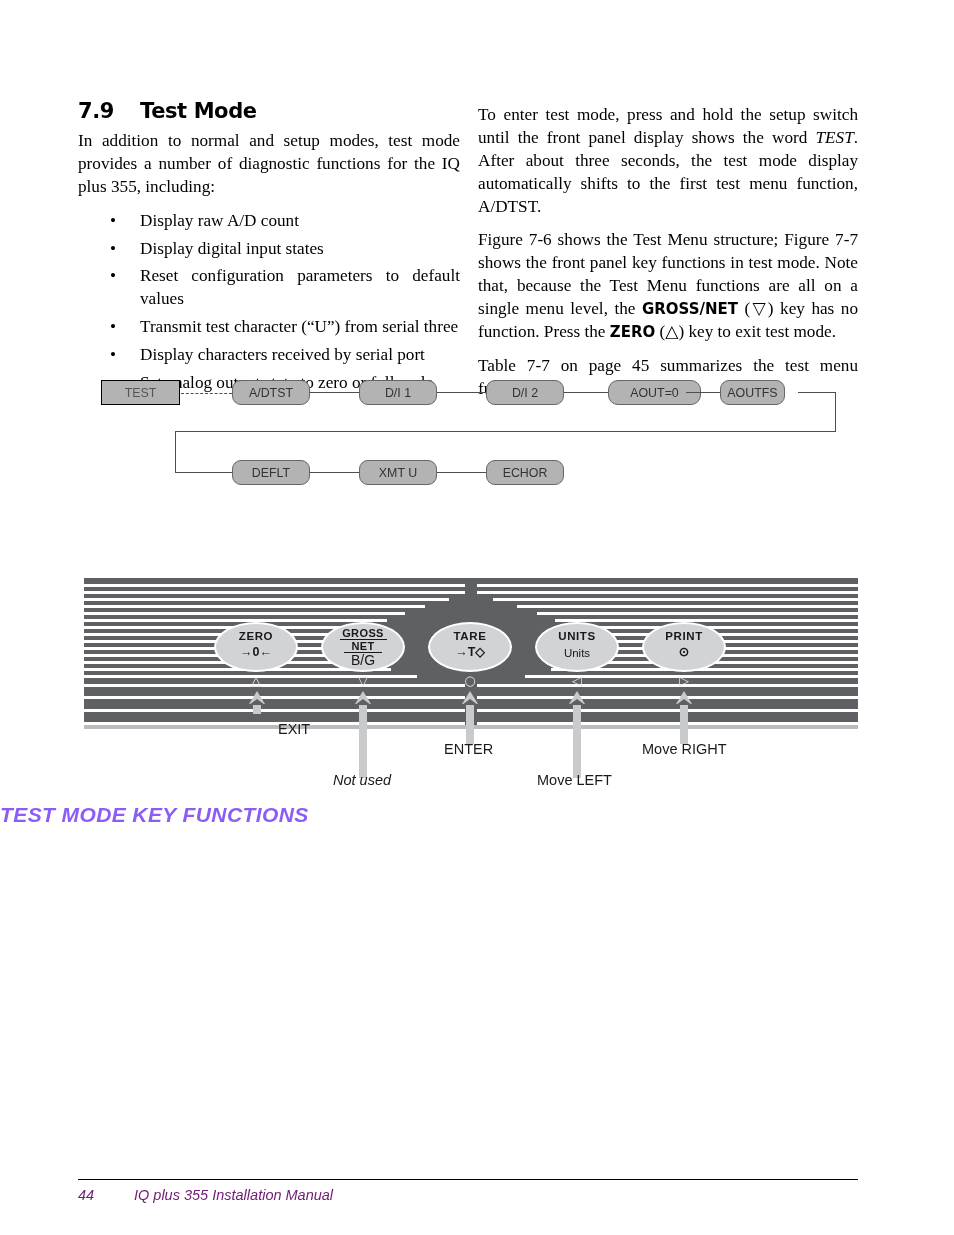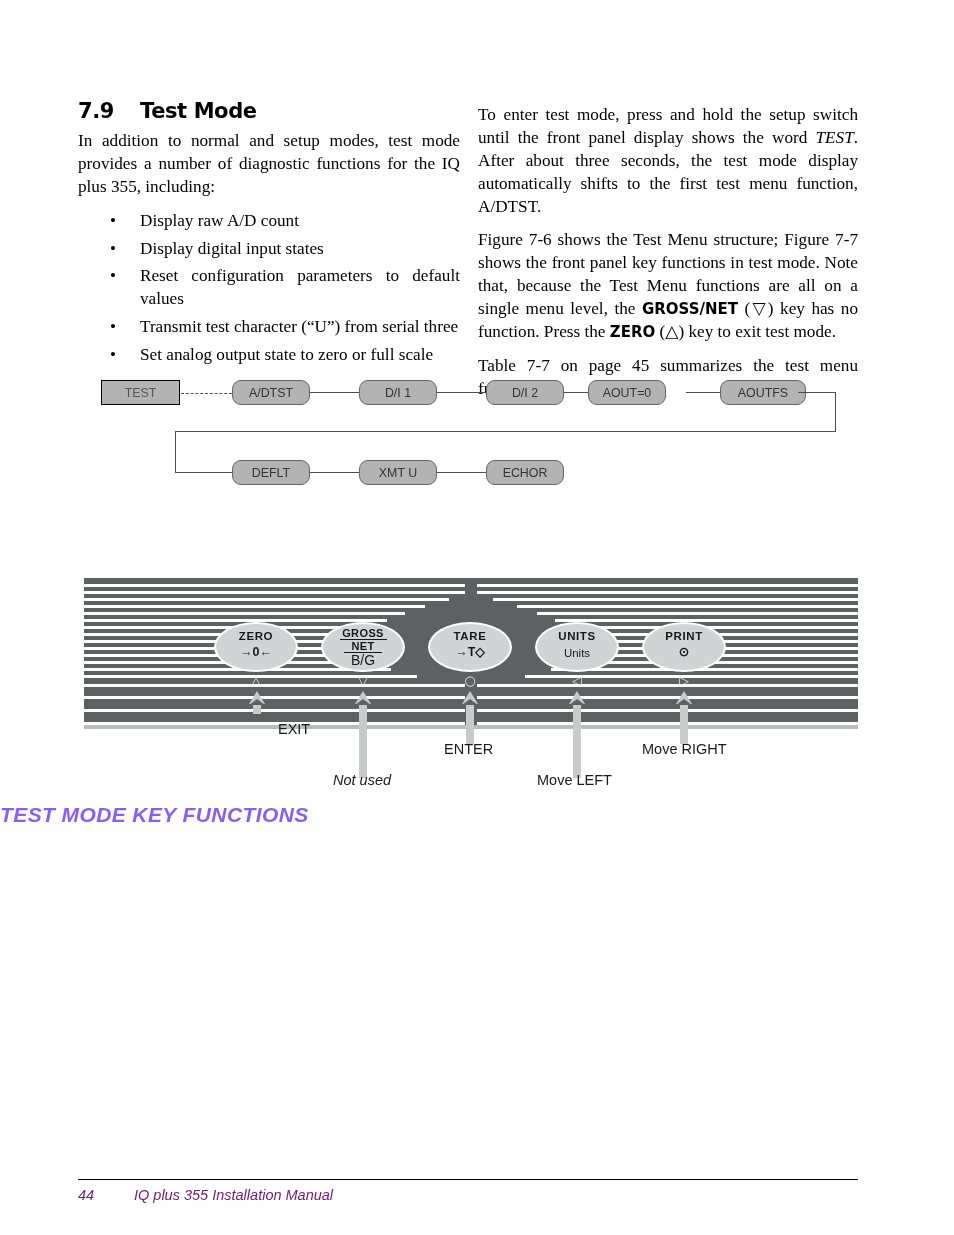--- a/index.html
+++ b/index.html
@@ -277,20 +277,21 @@
 <div class="col-left">
   <h2 class="sec-head">
     <span class="num">7.9</span><span>Test Mode</span>
   </h2>
   <p class="body">In addition to normal and setup modes, test mode provides a number of diagnostic functions for the IQ plus 355, including:</p>
   <ul class="bullets">
     <li>Display raw A/D count</li>
     <li>Display digital input states</li>
     <li>Reset configuration parameters to default values</li>
     <li>Transmit test character (“U”) from serial three</li>
+    <li>Display characters received by serial port</li>
     <li>Set analog output state to zero or full scale</li>
   </ul>
 </div>
 
 <div class="col-right">
   <p class="body"><span>To enter test mode, press and hold the setup switch until the front panel display shows the word </span><span class="ital">TEST</span><span>. After about three seconds, the test mode display automatically shifts to the first test menu function, A/DTST.</span></p>
   <p class="body"><span>Figure 7-6 shows the Test Menu structure; Figure 7-7 shows the front panel key functions in test mode. Note that, because the Test Menu functions are all on a single menu level, the </span><span class="sans-bold">GROSS/NET</span><span> (▽) key has no function. Press the </span><span class="sans-bold">ZERO</span><span> (△) key to exit test mode.</span></p>
   <p class="body last">Table 7-7 on page 45 summarizes the test menu functions.</p>
 </div>
 
@@ -301,24 +302,24 @@
 
   <div class="fbox" style="left:148px; top:8px; width:78px;">A/DTST</div>
   <div class="fline h" style="left:226px; top:20px; width:49px;"></div>
 
   <div class="fbox" style="left:275px; top:8px; width:78px;">D/I 1</div>
   <div class="fline h" style="left:353px; top:20px; width:49px;"></div>
 
   <div class="fbox" style="left:402px; top:8px; width:78px;">D/I 2</div>
   <div class="fline h" style="left:480px; top:20px; width:44px;"></div>
 
-  <div class="fbox" style="left:504px; top:8px; width:78px;">AOUT=0</div>
+  <div class="fbox" style="left:524px; top:8px; width:93px;border-radius:10px;">AOUT=0</div>
   <div class="fline h" style="left:602px; top:20px; width:34px;"></div>
 
-  <div class="fbox" style="left:636px; top:8px; width:86px;">AOUTFS</div>
+  <div class="fbox" style="left:636px; top:8px; width:65px;">AOUTFS</div>
 
   <div class="fline h" style="left:714px; top:20px; width:38px;"></div>
   <div class="fline v" style="left:750.6px; top:20px; height:40px;"></div>
   <div class="fline h" style="left:91px; top:59px; width:660px;"></div>
   <div class="fline v" style="left:91px; top:59px; height:42px;"></div>
   <div class="fline h" style="left:91px; top:100px; width:57px;"></div>
 
   <div class="fbox" style="left:148px; top:88px; width:78px;">DEFLT</div>
   <div class="fline h" style="left:226px; top:100px; width:49px;"></div>
 

